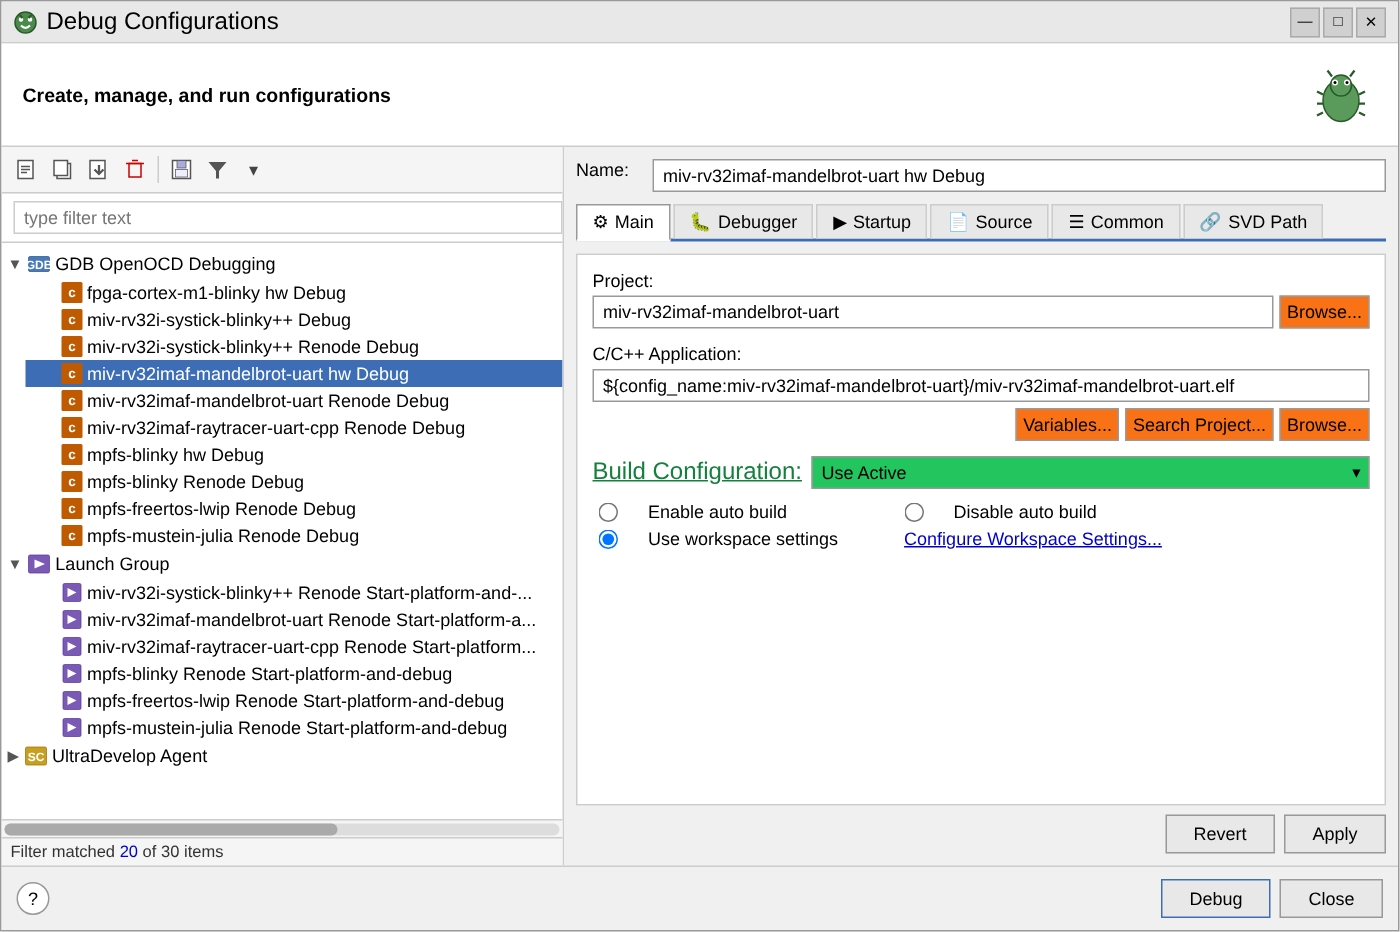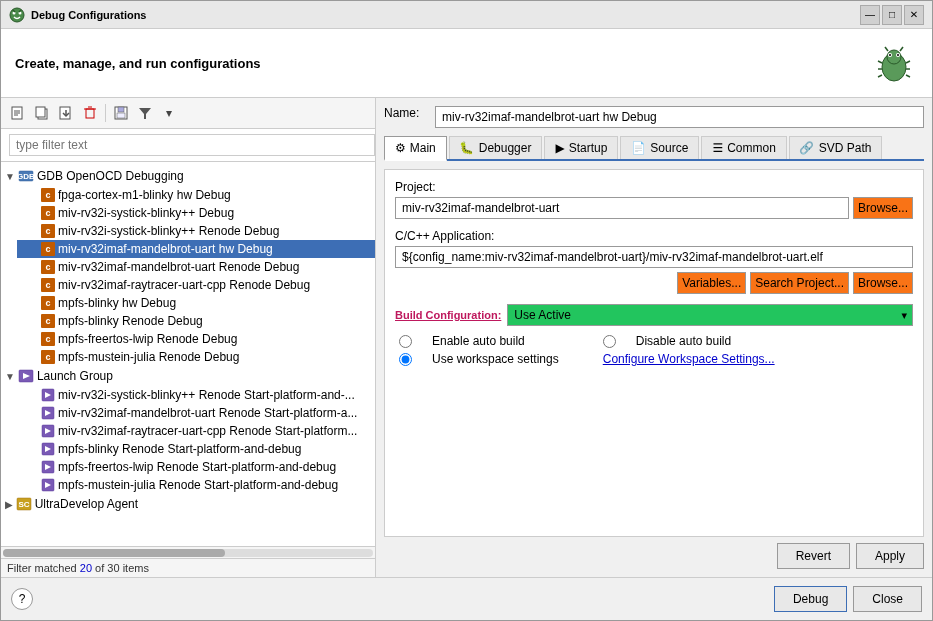--- a/index.html
+++ b/index.html
@@ -35,22 +35,22 @@
     .title-bar-left {
       display: flex;
       align-items: center;
       gap: 6px;
     }
     .title-bar-icon {
       width: 16px;
       height: 16px;
     }
     .title-bar-text {
-      font-size: 11px;
-      font-weight: bold;
+      font-size: 16px;
+      font-weight: normal;
     }
     .title-bar-buttons {
       display: flex;
       gap: 2px;
     }
     .title-bar-btn {
       width: 20px;
       height: 20px;
       background: #d0d0d0;
       border: 1px solid #aaa;
@@ -298,25 +298,24 @@
       margin: 8px 0 4px 0;
       color: #000;
     }
     .build-config-row {
       display: flex;
       align-items: center;
       gap: 6px;
       margin-bottom: 8px;
     }
     .build-config-label {
-      color: #be185d;
+      color: #15803d;
       text-decoration: underline;
       cursor: pointer;
-      font-size: 11px;
-      font-weight: bold;
+      font-size: 16px;
     }
     .select-wrapper {
       flex: 1;
       position: relative;
       display: flex;
     }
     .select-wrapper select {
       width: 100%;
       padding: 3px 24px 3px 6px;
       border: 1px solid #999;

